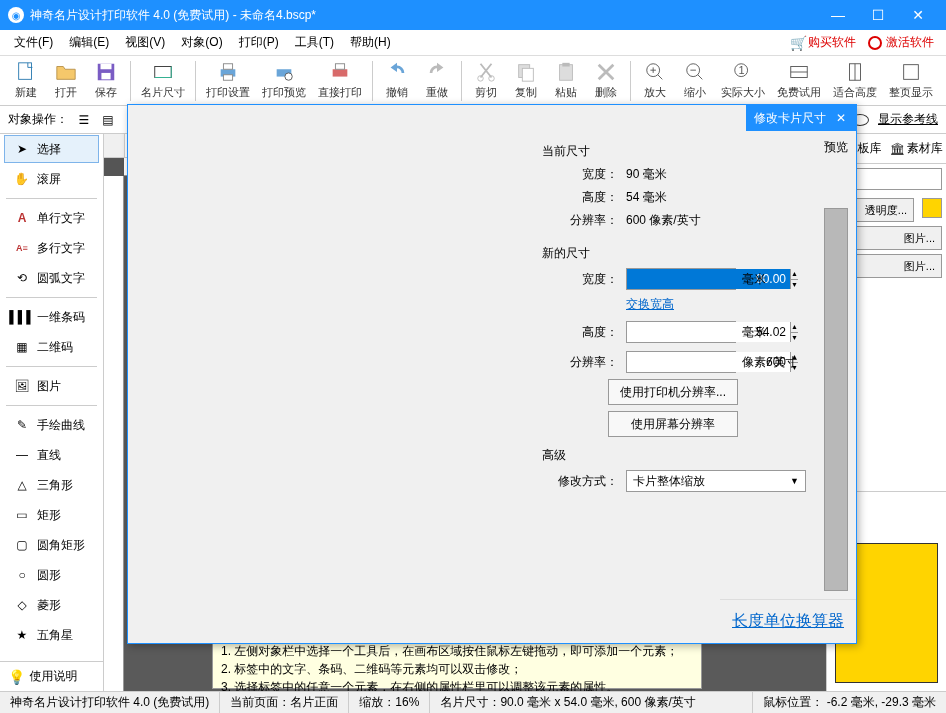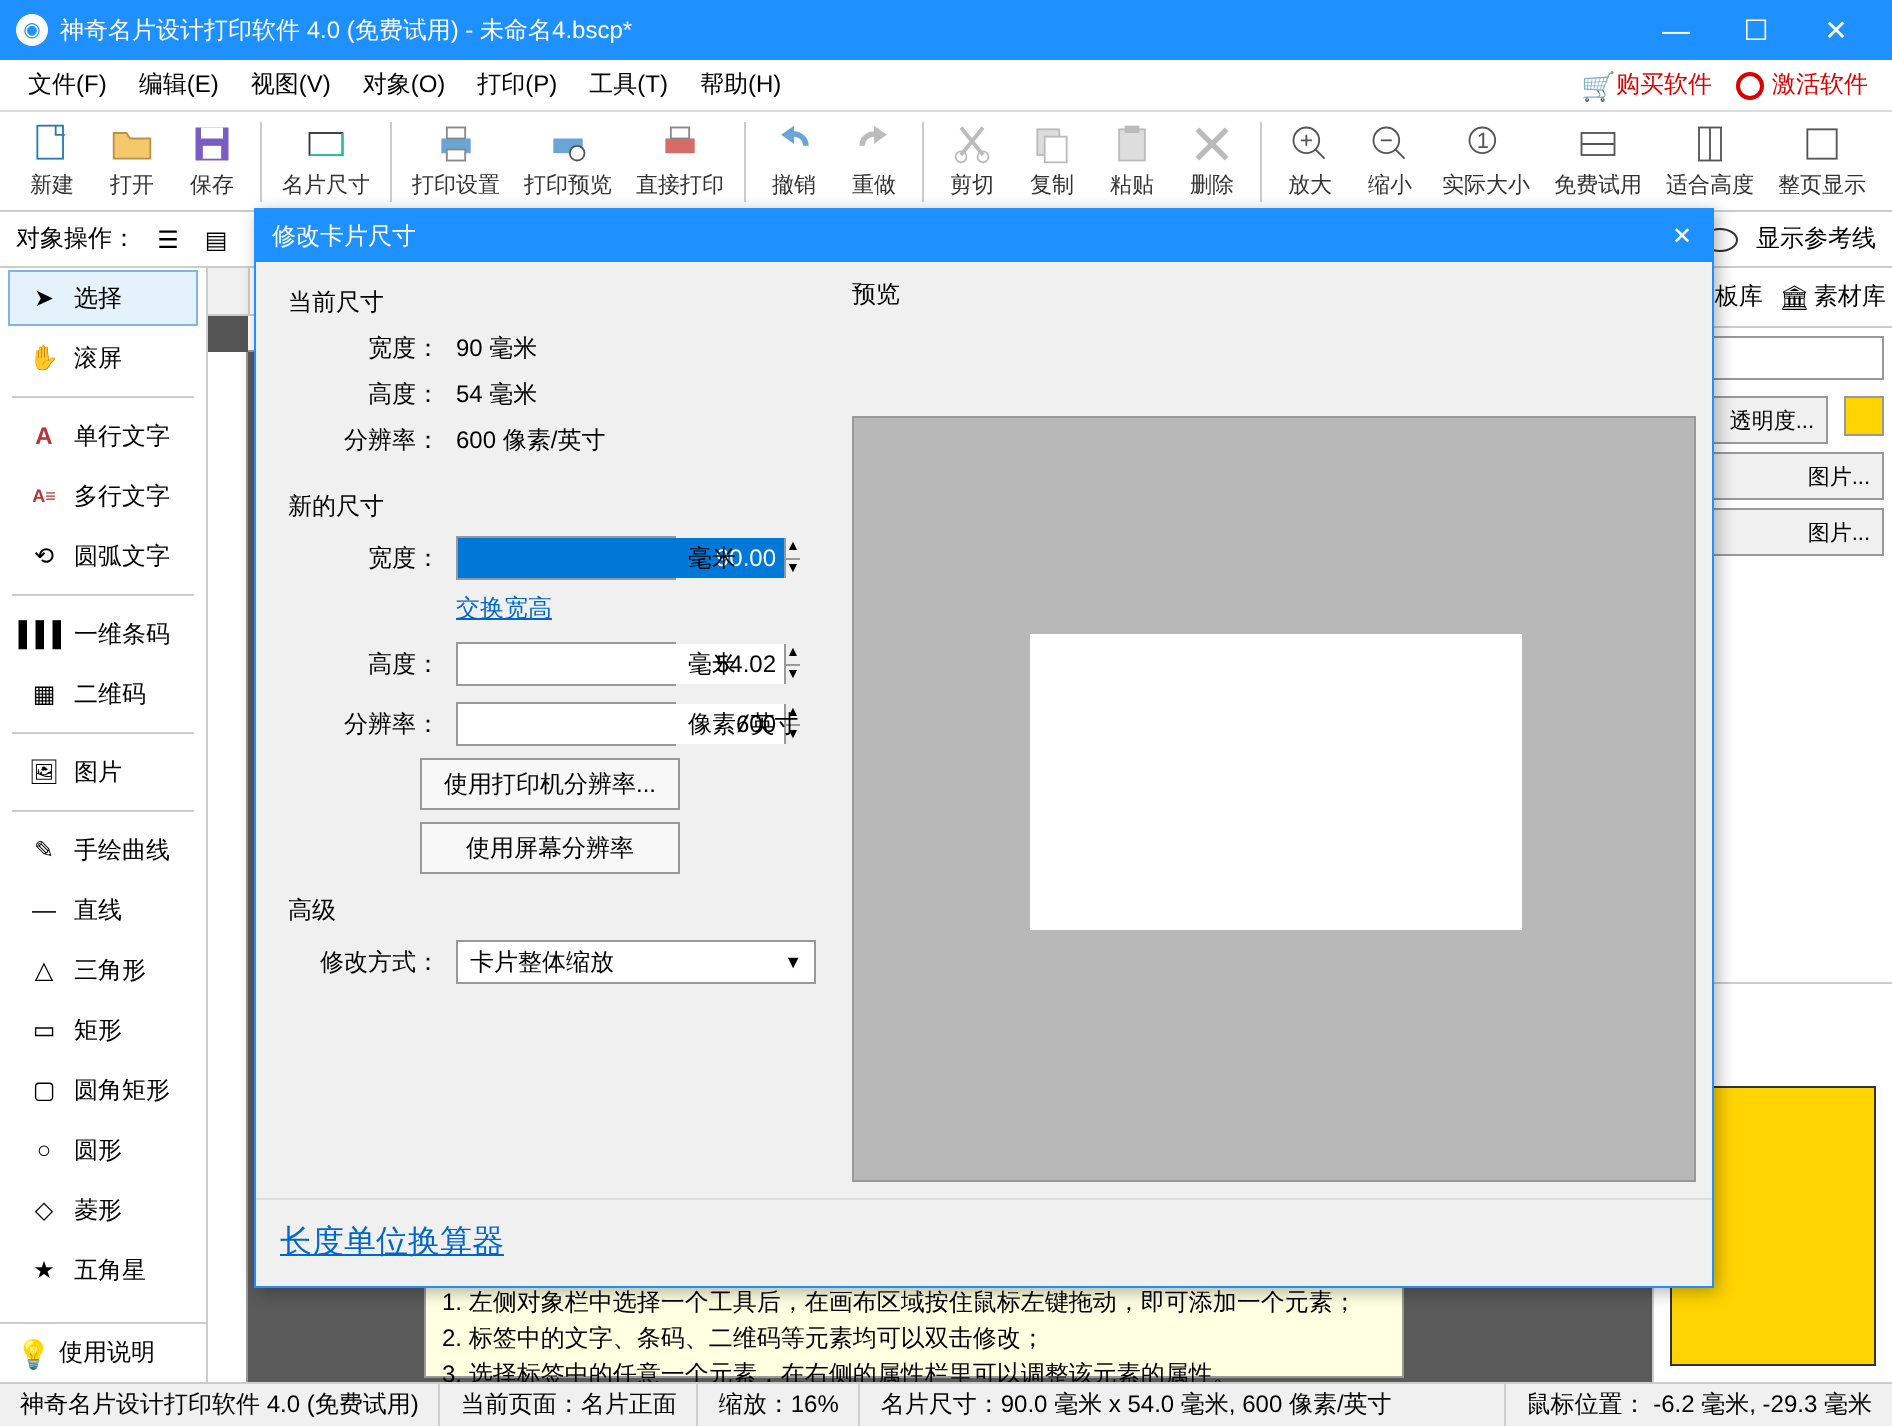--- a/index.html
+++ b/index.html
@@ -28,21 +28,21 @@
 .tbtn .ticon { width: 22px; height: 22px; margin-bottom: 2px; }
 .tbtn .tlabel { font-size: 11px; color: #333; }
 .tsep { width: 1px; height: 40px; background: #ccc; margin: 0 4px; }
 .ticon svg { width: 22px; height: 22px; }
 
 
 .subbar { height: 28px; background: #fff; border-bottom: 1px solid #ccc; display: flex; align-items: center; padding: 0 8px; font-size: 12px; }
 .subbar .sublabel { margin-right: 6px; }
 .subbar .subicons { display: flex; gap: 4px; }
 .subbar .subicon { width: 20px; height: 20px; border: 1px solid transparent; display: flex; align-items: center; justify-content: center; }
-.subbar .rightarea { margin-left: auto; display: flex; align-items: center; gap: 6px; }
+.subbar .rightarea { margin-left: auto; display: flex; align-items: center; gap: 6px; text-decoration: underline; }
 .eye-icon { width: 18px; height: 12px; border: 1px solid #333; border-radius: 50%; position: relative; display:inline-block; margin-right:3px; }
 
 
 .mainarea { position: absolute; top: 134px; left: 0; right: 0; bottom: 22px; display: flex; }
 
 
 .leftpanel { width: 104px; background: #fff; border-right: 1px solid #ccc; display: flex; flex-direction: column; }
 .toolbtn { height: 28px; display: flex; align-items: center; padding: 0 8px; border: 1px solid transparent; margin: 1px 4px; }
 .toolbtn.selected { background: #e5f1fb; border: 1px solid #7eb4ea; }
 .toolbtn .tico { width: 18px; height: 18px; margin-right: 6px; display: flex; align-items: center; justify-content: center; }
@@ -73,21 +73,21 @@
 .helpbox { position: absolute; left: 108px; right: 124px; bottom: 2px; height: 70px; background: #ffffe1; border: 1px solid #999; padding: 4px 8px; font-size: 11px; line-height: 1.5; }
 .helpbox .hclose { position: absolute; right: 2px; top: 2px; width: 16px; height: 16px; border: 1px solid #999; display: flex; align-items: center; justify-content: center; font-size: 10px; background: #fff; }
 .helpbox .htitle { font-weight: normal; }
 
 
 .statusbar { position: absolute; bottom: 0; left: 0; right: 0; height: 22px; background: #f0f0f0; border-top: 1px solid #ccc; display: flex; align-items: center; font-size: 11px; }
 .statusbar .scell { padding: 0 10px; border-right: 1px solid #ccc; height: 100%; display: flex; align-items: center; }
 .statusbar .scell.grow { flex: 1; }
 
 
-.dialog { position: absolute; left: 127px; top: 104px; width: 730px; height: 540px; background: #f0f0f0; border: 1px solid #1e90ff; box-shadow: 2px 2px 8px rgba(0,0,0,0.3); z-index: 100; display: flex; flex-direction: column; }
+.dialog { position: absolute; left: 127px; top: 104px; width: 730px; height: 540px; background: #f0f0f0; border: 1px solid #1e90ff; box-shadow: 2px 2px 8px rgba(0,0,0,0.3); z-index: 100; display: flex; flex-direction: column; align-items: flex-end; }
 .dlg-title { height: 26px; background: #1e90ff; color: #fff; display: flex; align-items: center; padding: 0 8px; font-size: 12px; }
 .dlg-title .dclose { width: 30px; height: 26px; display: flex; align-items: center; justify-content: center; margin-left: auto; margin-right: -8px; }
 .dlg-body { flex: 1; display: flex; padding: 8px; gap: 10px; }
 .dlg-left { width: 280px; display: flex; flex-direction: column; gap: 10px; padding: 4px; }
 .dlg-right { flex: 1; display: flex; flex-direction: column; gap: 48px; }
 .fieldset { }
 .fs-legend { font-size: 12px; margin-bottom: 6px; padding-left: 4px; }
 .fs-body { padding-left: 20px; }
 .frow { display: flex; align-items: center; margin-bottom: 6px; font-size: 12px; }
 .frow .flabel { width: 60px; text-align: right; margin-right: 8px; }

